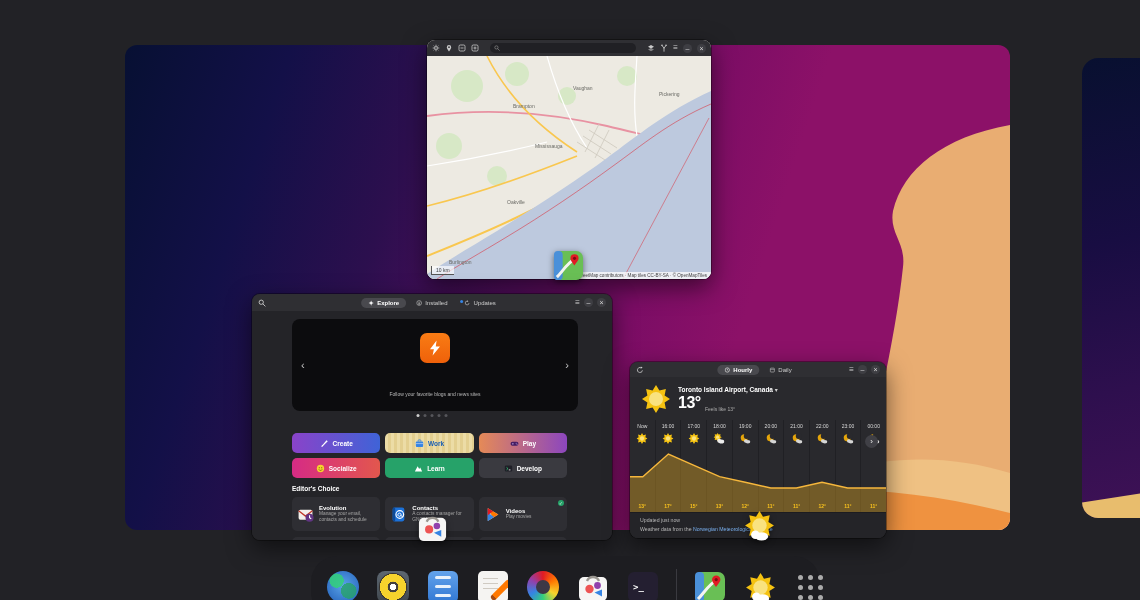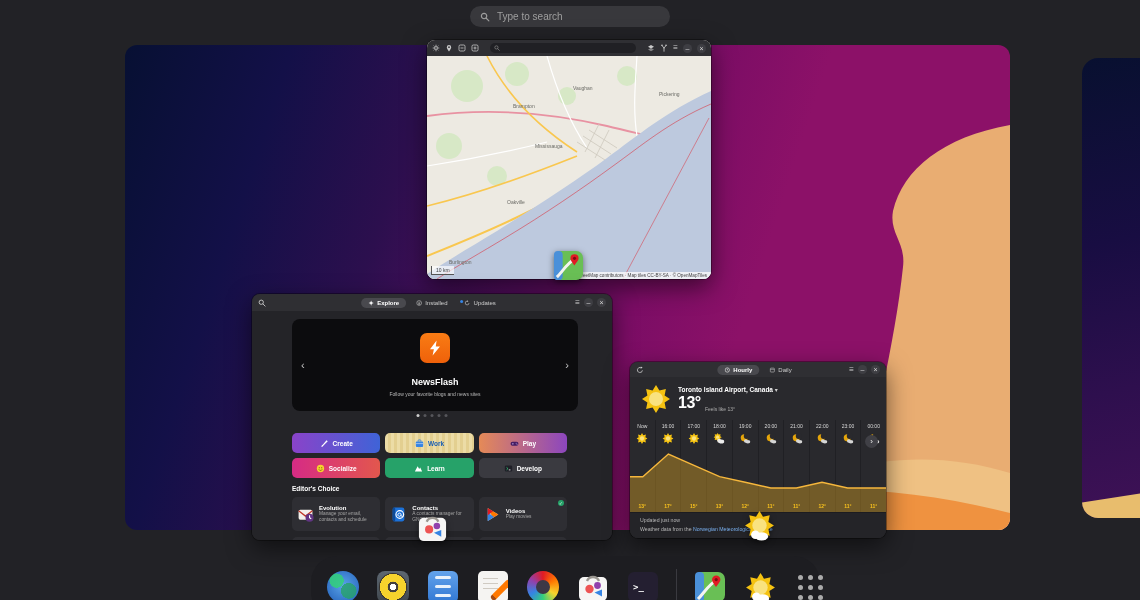--- a/index.html
+++ b/index.html
@@ -316,26 +316,20 @@
         <path d="M16 2 L19.4 7.4 25.9 6.1 24.6 12.6 30 16 24.6 19.4 25.9 25.9 19.4 24.6 16 30 12.6 24.6 6.1 25.9 7.4 19.4 2 16 7.4 12.6 6.1 6.1 12.6 7.4 Z" fill="#f5c211"></path>
         <circle cx="16" cy="16" r="7" fill="#f9e27f"></circle>
         <circle cx="12" cy="25" r="4.2" fill="#ffffff"></circle>
         <ellipse cx="18" cy="26.6" rx="6.4" ry="4" fill="#ffffff"></ellipse>
       </g>
   </defs>
 </svg>
 
 <div class="screen">
 
-  <div class="shell-search">
-    <svg viewBox="0 0 16 16">
-        <use href="#ic-search"></use>
-      </svg>
-    <span>Type to search</span>
-  </div>
 
   <div class="workspace">
     <svg viewBox="0 0 885 485" preserveAspectRatio="none">
       <path d="M885 80 C 818 92 778 124 768 166 C 764 189 781 197 778 222 C 769 307 744 400 726 485 L 885 485 Z" fill="#e9ad72"></path>
       <path d="M600 485 C 680 418 790 398 885 428 L 885 485 Z" fill="#efc183"></path>
       <path d="M520 485 C 620 437 742 432 885 468 L 885 485 Z" fill="#ef9240"></path>
     </svg>
   </div>
 
   <div class="workspace-next"></div>
@@ -458,21 +452,20 @@
     </div>
     <div class="sw-body">
       <div class="featured">
         <span class="carousel-btn left">‹</span>
         <span class="carousel-btn right">›</span>
         <div class="feat-ico">
           <svg viewBox="0 0 16 16">
               <use href="#ic-bolt"></use>
             </svg>
         </div>
-        <div class="feat-title">NewsFlash</div>
         <div class="feat-sub">Follow your favorite blogs and news sites</div>
       </div>
       <div class="dots">
         <span class="dot active"></span>
         <span class="dot"></span>
         <span class="dot"></span>
         <span class="dot"></span>
         <span class="dot"></span>
       </div>
       <div class="cat-grid">

